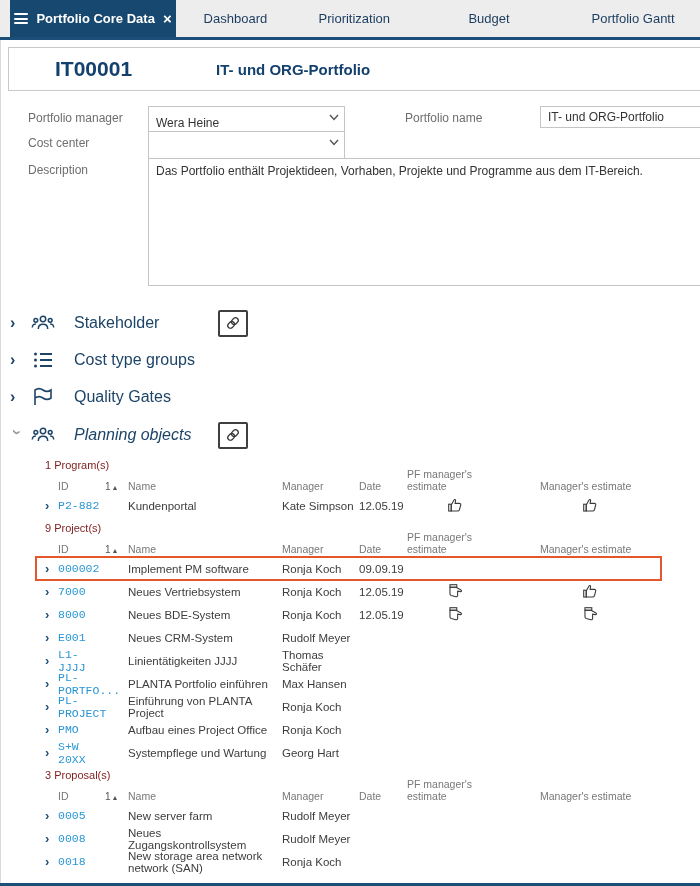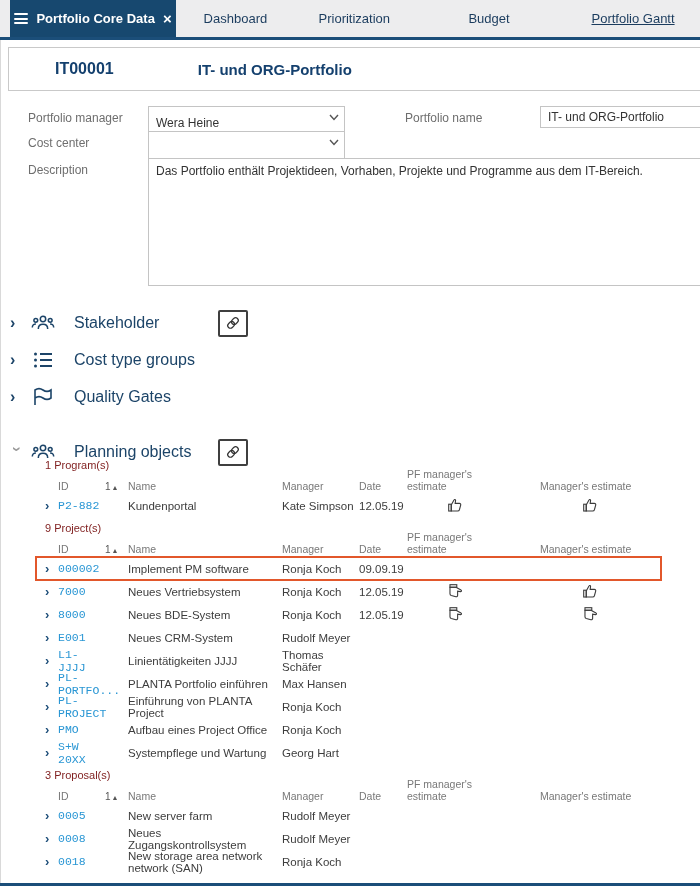--- a/index.html
+++ b/index.html
@@ -8,32 +8,32 @@
 
   
   .tabbar{position:absolute;left:0;top:0;width:700px;height:37px;background:#ededee;display:flex;}
   .tabbar::after{content:"";position:absolute;left:0;top:37px;width:700px;height:3px;background:#1b4e79;}
   .tab{height:37px;display:flex;align-items:center;justify-content:center;gap:8px;
        font-size:13px;color:#1b3c5e;cursor:default;}
   .tab.t0{width:115px;margin-left:8px;}
   .tab.t1{width:186px;margin-left:10px;background:#17486f;color:#fff;}
   .tab.t2{width:120px;margin-left:14px;}
   .tab.t3{width:110px;margin-left:32px;}
-  .tab.t4{width:150px;margin-left:28px;text-decoration:underline;}
+  .tab.t4{width:150px;margin-left:28px;}
   .hamburger{display:inline-block;width:14px;}
   .hamburger span{display:block;height:2px;background:#fff;margin:2.5px 0;border-radius:1px;}
   .tab-close{font-size:15px;font-weight:bold;color:#fff;line-height:1;}
 
   .left-edge{position:absolute;left:0;top:40px;width:1px;height:846px;background:#d9d9d9;}
   .bottom-bar{position:absolute;left:0;top:883px;width:700px;height:3px;background:#1b4e79;}
 
   
   .titlebox{position:absolute;left:8px;top:47px;right:-2px;height:42px;border:1px solid #c9c9c9;
             display:flex;align-items:center;}
-  .title-id{font-size:16px;font-weight:bold;color:#14406e;margin-left:46px;}
+  .title-id{font-size:21px;font-weight:bold;color:#14406e;margin-left:46px;}
   .title-name{font-size:15px;font-weight:bold;color:#14406e;margin-left:84px;}
 
   
   .flabel{position:absolute;font-size:12px;color:#6e6e6e;}
   .select{position:absolute;height:34px;border:1px solid #c4c4c4;background:#fff;display:flex;
           align-items:center;font-size:12px;color:#333;padding:0 20px 0 7px;box-sizing:border-box;}
   .select .chev{position:absolute;right:5px;top:7px;}
   .inputbox{position:absolute;height:22px;border:1px solid #c4c4c4;background:#fff;display:flex;
             align-items:center;font-size:12px;color:#333;padding:0 7px;box-sizing:border-box;}
   .textareabox{position:absolute;border:1px solid #c4c4c4;background:#fff;font-size:12px;color:#333;
@@ -174,21 +174,21 @@
 <div class="section" style="top:382px;">
   <span class="sec-chev">›</span>
   <span class="sec-icon">
     <svg width="24" height="24" viewBox="0 0 24 24" fill="none" stroke="#1c4468" stroke-width="1.6">
       <path d="M4 20 L4 5 C6.5 3.2 9.5 3.2 12 5 C14.5 6.8 17.5 6.8 20 5 L20 13 C17.5 14.8 14.5 14.8 12 13 C9.5 11.2 6.5 11.2 4 13"></path>
     </svg>
   </span>
   <span class="sec-label">Quality Gates</span>
 </div>
 
-<div class="section" style="top:437px;">
+<div class="section" style="top:420px;font-style:italic;">
   <span class="sec-chev open">›</span>
   <span class="sec-icon">
     <svg width="24" height="24" viewBox="0 0 24 24" fill="none" stroke="#1c4468" stroke-width="1.5">
       <circle cx="12" cy="8" r="2.7"></circle>
         <path d="M7.3 18c0-3.1 2.1-4.7 4.7-4.7s4.7 1.6 4.7 4.7"></path>
       <circle cx="4.8" cy="9.3" r="1.9"></circle>
         <path d="M1.3 16.4c0-2.3 1.6-3.5 3.6-3.5"></path>
       <circle cx="19.2" cy="9.3" r="1.9"></circle>
         <path d="M22.7 16.4c0-2.3-1.6-3.5-3.6-3.5"></path>
     </svg>

